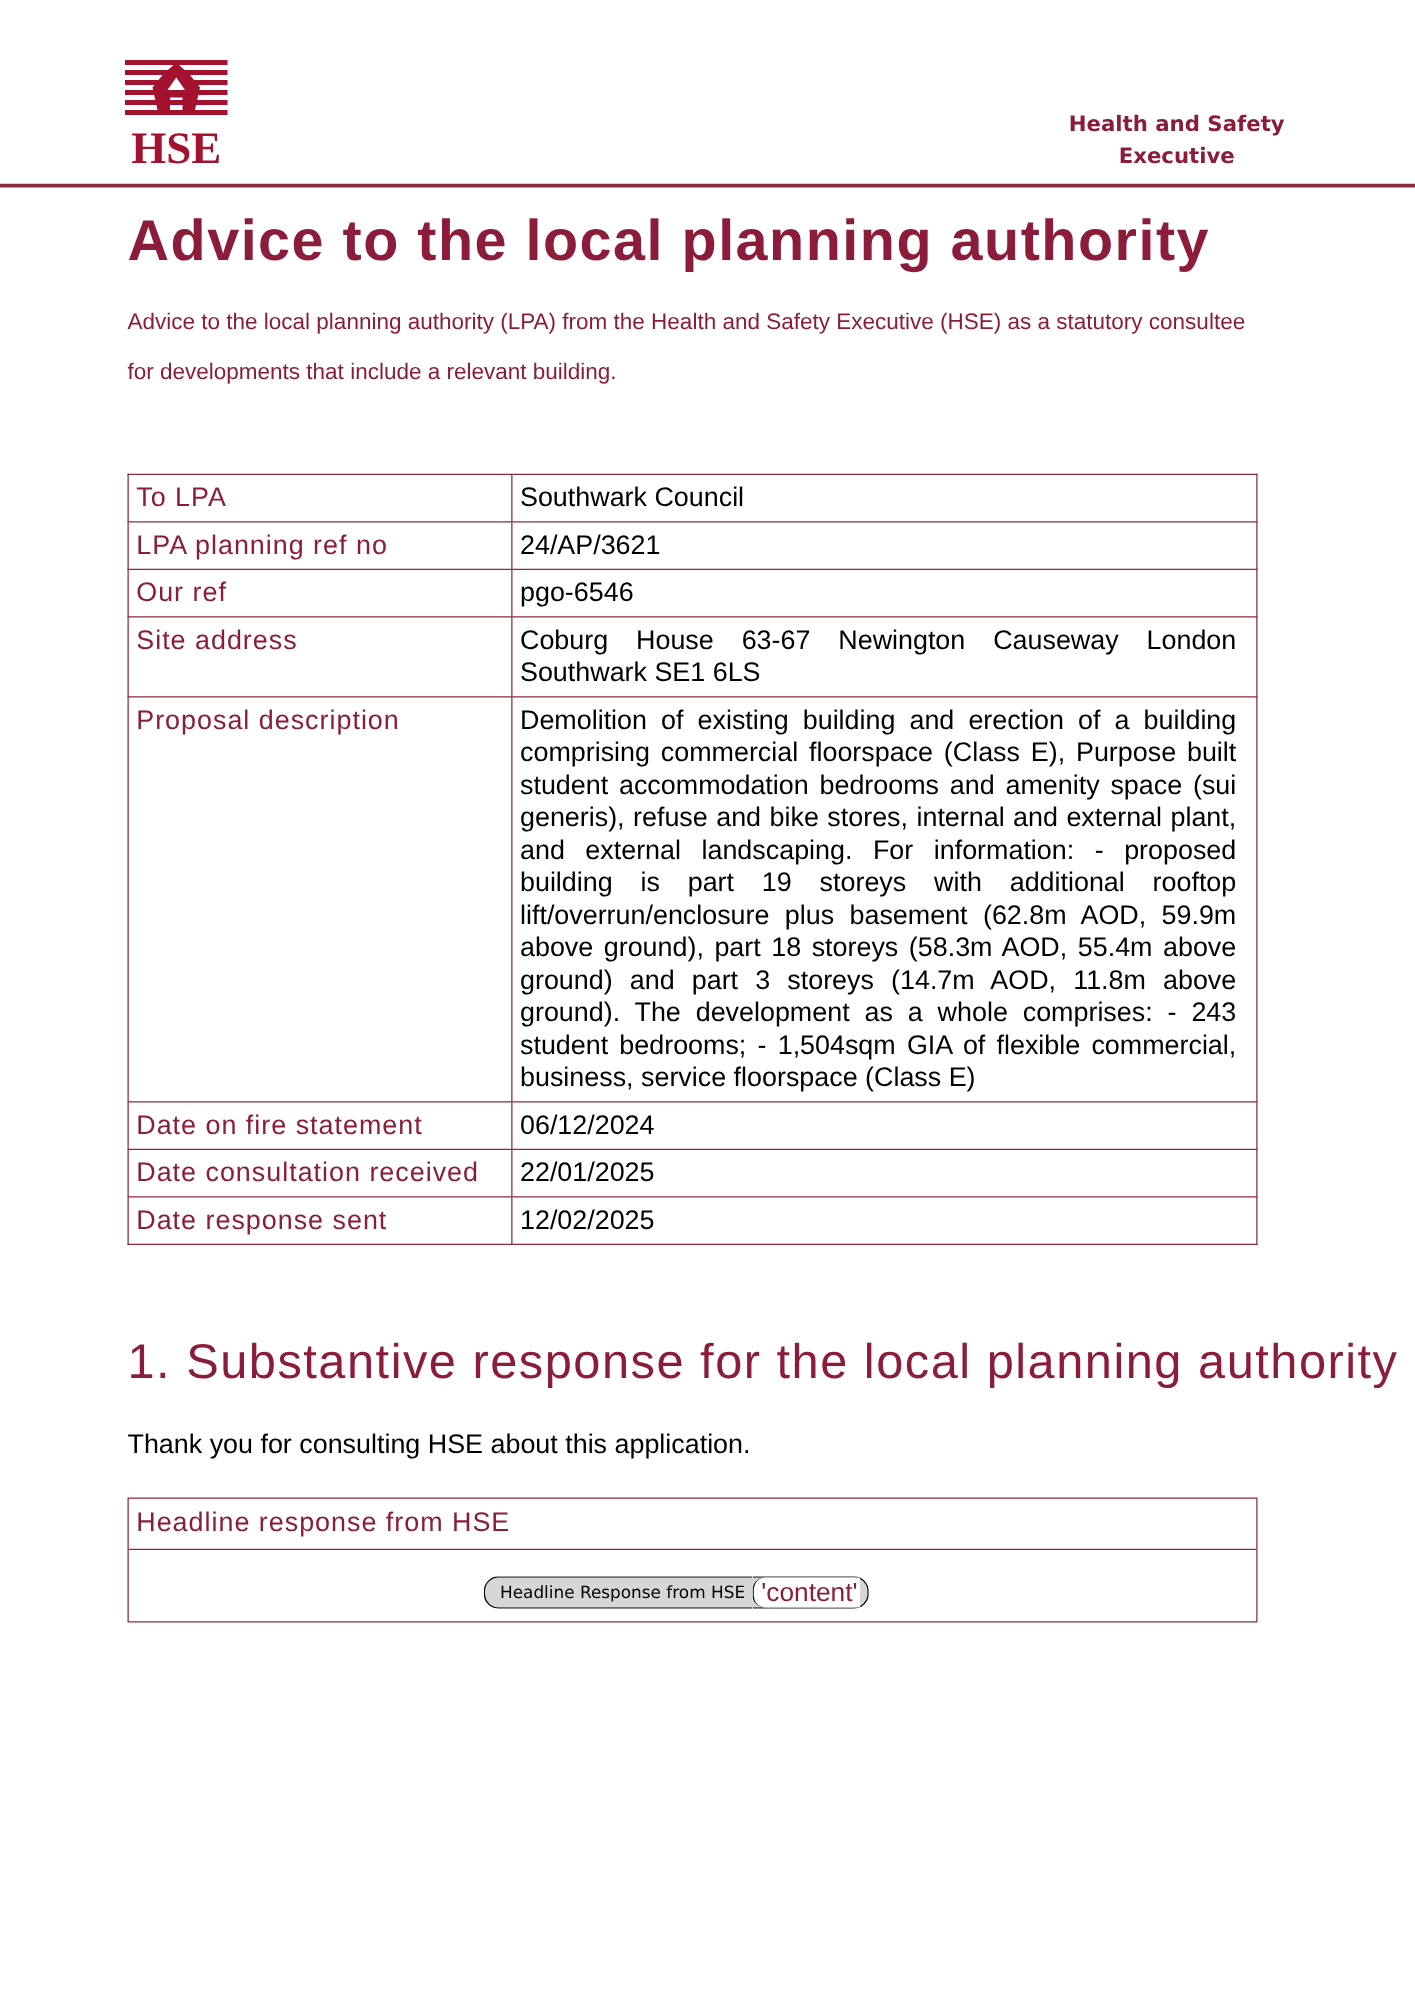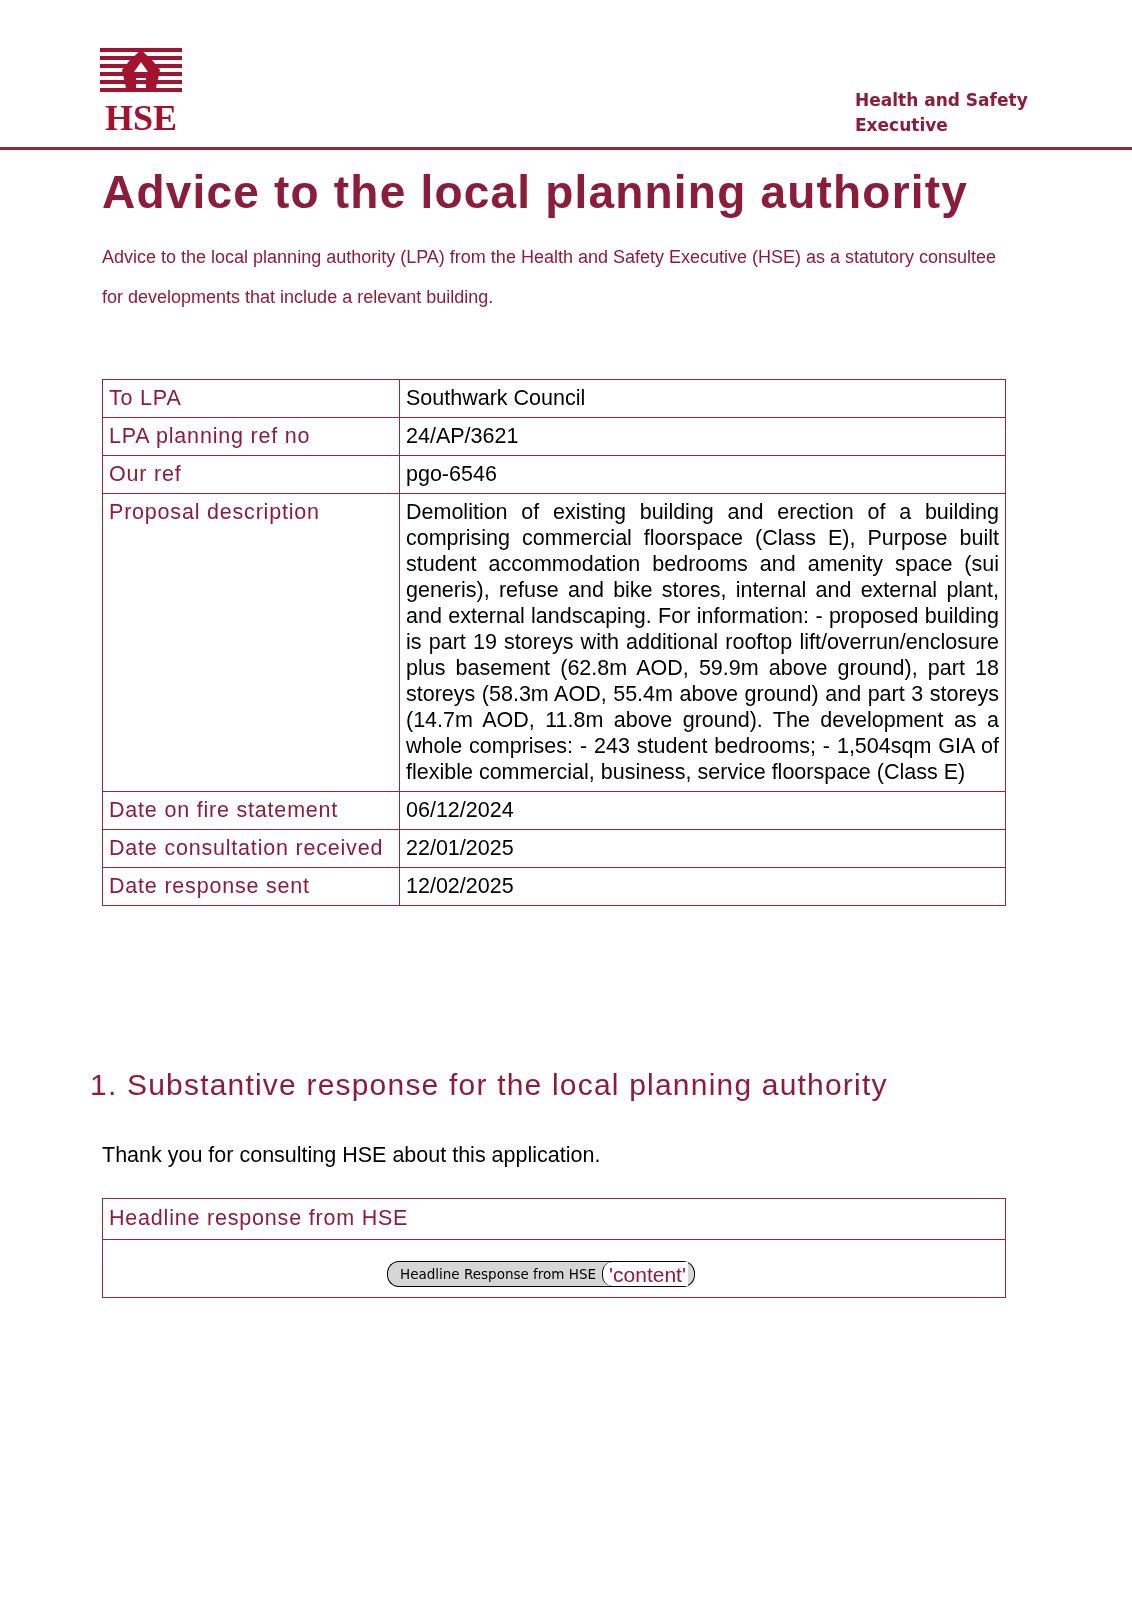--- a/index.html
+++ b/index.html
@@ -4,48 +4,48 @@
   <style>
     html, body { margin: 0; padding: 0; background: #ffffff; }
     body {
       width: 1132px; height: 1600px; position: relative; overflow: hidden;
       font-family: "Liberation Sans", sans-serif; color: #000;
     }
     .logo { position: absolute; left: 100px; top: 48px; width: 86px; height: 86px; }
     .org-name {
       position: absolute; left: 855px; top: 88px;
       font-family: "DejaVu Sans", sans-serif; font-weight: bold;
-      font-size: 17px; line-height: 25px; color: #8c1d3a;
+      font-size: 17px; line-height: 25px; color: #8c1d3a; text-align: center;
     }
     .header-rule {
       position: absolute; left: 0; top: 147px; width: 1132px; height: 3px;
       background: #8c2a3f;
     }
     .title {
       position: absolute; left: 102px; top: 164px; margin: 0;
       font-size: 46px; font-weight: bold; color: #8c1d3a; letter-spacing: 1.2px;
       line-height: 56px; white-space: nowrap;
     }
     .subtitle {
       position: absolute; left: 102px; top: 237px; width: 900px; margin: 0;
       font-size: 18px; line-height: 40px; color: #8c1d3a;
     }
     table.info {
       position: absolute; left: 102px; top: 379px; width: 904px;
       border-collapse: collapse; table-layout: fixed;
     }
     table.info td {
       border: 1.5px solid #8c2a3f; vertical-align: top;
-      font-size: 21.5px; line-height: 26px; padding: 5px 6px 6px 6px;
+      font-size: 21.5px; line-height: 26px; padding: 5px 16px 6px 6px;
     }
     table.info td.label { width: 284px; color: #8c1d3a; letter-spacing: 0.8px; }
     table.info td.value { color: #000; text-align: justify; }
     .section-heading {
-      position: absolute; left: 90px; top: 1068px; margin: 0;
-      font-size: 30px; font-weight: normal; color: #8c1d3a; letter-spacing: 1.2px;
+      position: absolute; left: 102px; top: 1068px; margin: 0;
+      font-size: 39px; font-weight: normal; color: #8c1d3a; letter-spacing: 1.2px;
       white-space: nowrap;
     }
     .thanks {
       position: absolute; left: 102px; top: 1143px; margin: 0;
       font-size: 21.5px; color: #000;
     }
     .headline-box {
       position: absolute; left: 102px; top: 1198px; width: 904px; height: 100px;
       border: 1.5px solid #8c2a3f; box-sizing: border-box;
     }
@@ -110,20 +110,24 @@
     </tr>
     <tr>
       <td class="label">LPA planning ref no</td>
       <td class="value">24/AP/3621</td>
     </tr>
     <tr>
       <td class="label">Our ref</td>
       <td class="value">pgo-6546</td>
     </tr>
     <tr>
+      <td class="label">Site address</td>
+      <td class="value">Coburg House 63-67 Newington Causeway London Southwark SE1 6LS</td>
+    </tr>
+    <tr>
       <td class="label">Proposal description</td>
       <td class="value">Demolition of existing building and erection of a building comprising commercial floorspace (Class E), Purpose built student accommodation bedrooms and amenity space (sui generis), refuse and bike stores, internal and external plant, and external landscaping. For information: - proposed building is part 19 storeys with additional rooftop lift/overrun/enclosure plus basement (62.8m AOD, 59.9m above ground), part 18 storeys (58.3m AOD, 55.4m above ground) and part 3 storeys (14.7m AOD, 11.8m above ground). The development as a whole comprises: - 243 student bedrooms; - 1,504sqm GIA of flexible commercial, business, service floorspace (Class E)</td>
     </tr>
     <tr>
       <td class="label">Date on fire statement</td>
       <td class="value">06/12/2024</td>
     </tr>
     <tr>
       <td class="label">Date consultation received</td>
       <td class="value">22/01/2025</td>

